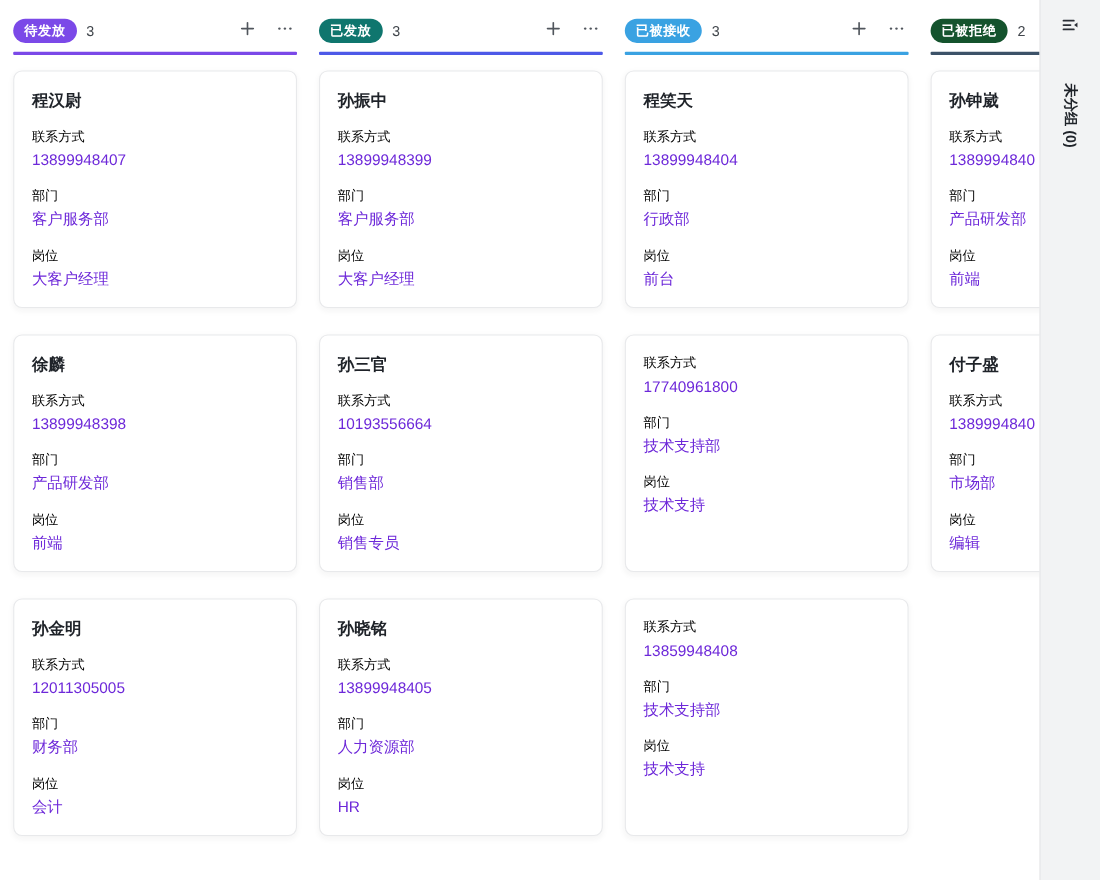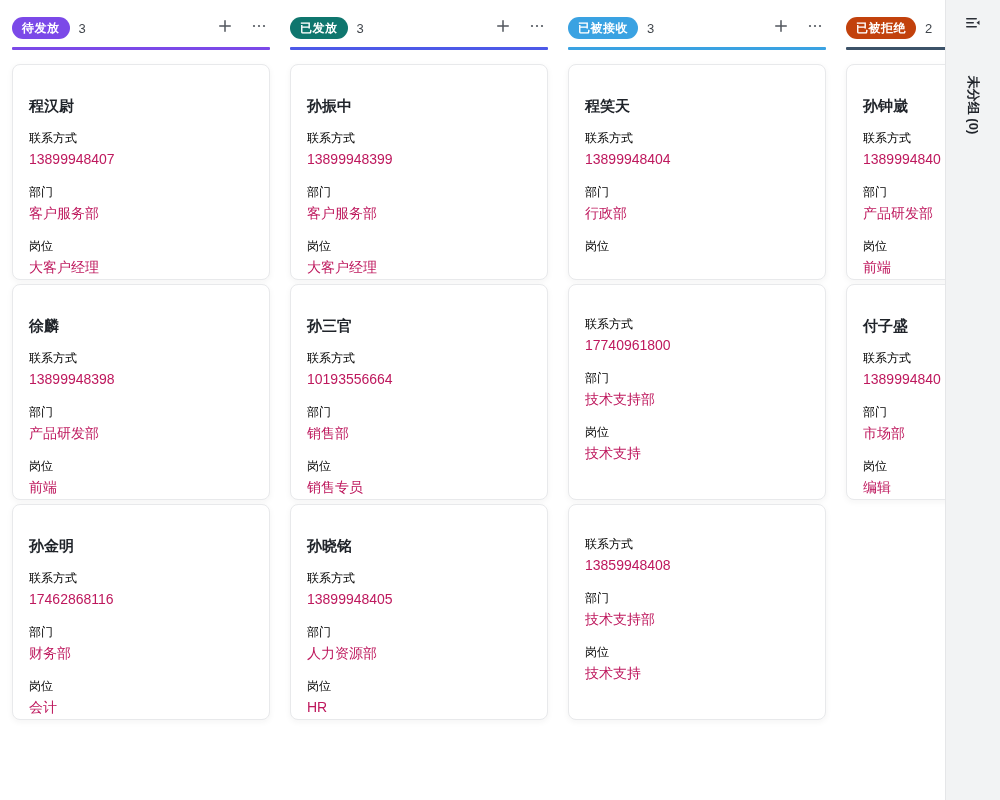--- a/index.html
+++ b/index.html
@@ -48,35 +48,35 @@
   .icon-btn + .icon-btn { margin-left: 12px; }
   .underline { height: 3px; width: 100%; border-radius: 1px; margin-bottom: 14px; }
 
   
   .card {
     height: 216px;
     background: #ffffff;
     border: 1px solid #e8e9eb;
     border-radius: 8px;
     box-shadow: 0 2px 6px rgba(31,35,41,0.05);
-    padding: 31px 16px;
-    margin-bottom: 4px;
+    padding: 17px 16px;
+    margin-bottom: 24px;
     overflow: hidden;
     cursor: pointer;
   }
   .card-name {
     font-size: 15px; font-weight: 700; line-height: 20px;
     margin-bottom: 14px; color: #1f2329;
   }
   .field-label {
     font-size: 12px; line-height: 16px; color: #000000;
     margin-bottom: 4px;
   }
   .field-value {
-    font-size: 14px; line-height: 19px; color: #be185d;
+    font-size: 14px; line-height: 19px; color: #6d28d9;
     margin-bottom: 15px;
     white-space: nowrap;
   }
   .field-value:last-child { margin-bottom: 0; }
 
   
   .side-panel {
     position: absolute;
     top: 0; right: 0;
     width: 55px; height: 800px;
@@ -150,21 +150,21 @@
     <div class="field-value">13899948398</div>
     <div class="field-label">部门</div>
     <div class="field-value">产品研发部</div>
     <div class="field-label">岗位</div>
     <div class="field-value">前端</div>
   </div>
 
   <div class="card">
     <div class="card-name">孙金明</div>
     <div class="field-label">联系方式</div>
-    <div class="field-value">17462868116</div>
+    <div class="field-value">12011305005</div>
     <div class="field-label">部门</div>
     <div class="field-value">财务部</div>
     <div class="field-label">岗位</div>
     <div class="field-value">会计</div>
   </div>
 </div>
   </div>
 
   <div class="column">
     <div class="col-header">
@@ -252,20 +252,21 @@
     </div>
     <div class="underline" style="background: rgb(58, 162, 226);"></div>
     <div>
   <div class="card">
     <div class="card-name">程笑天</div>
     <div class="field-label">联系方式</div>
     <div class="field-value">13899948404</div>
     <div class="field-label">部门</div>
     <div class="field-value">行政部</div>
     <div class="field-label">岗位</div>
+    <div class="field-value">前台</div>
   </div>
 
   <div class="card">
     <div class="field-label">联系方式</div>
     <div class="field-value">17740961800</div>
     <div class="field-label">部门</div>
     <div class="field-value">技术支持部</div>
     <div class="field-label">岗位</div>
     <div class="field-value">技术支持</div>
   </div>
@@ -276,21 +277,21 @@
     <div class="field-label">部门</div>
     <div class="field-value">技术支持部</div>
     <div class="field-label">岗位</div>
     <div class="field-value">技术支持</div>
   </div>
 </div>
   </div>
 
   <div class="column">
     <div class="col-header">
-      <span class="badge" style="background: #c2410c;">
+      <span class="badge" style="background: #14532d;">
         <span>已被拒绝</span>
       </span>
       <span class="count">2</span>
       <span class="header-spacer"></span>
 
     </div>
     <div class="underline" style="background: rgb(60, 82, 104);"></div>
     <div>
   <div class="card">
     <div class="card-name">孙钟崴</div>

